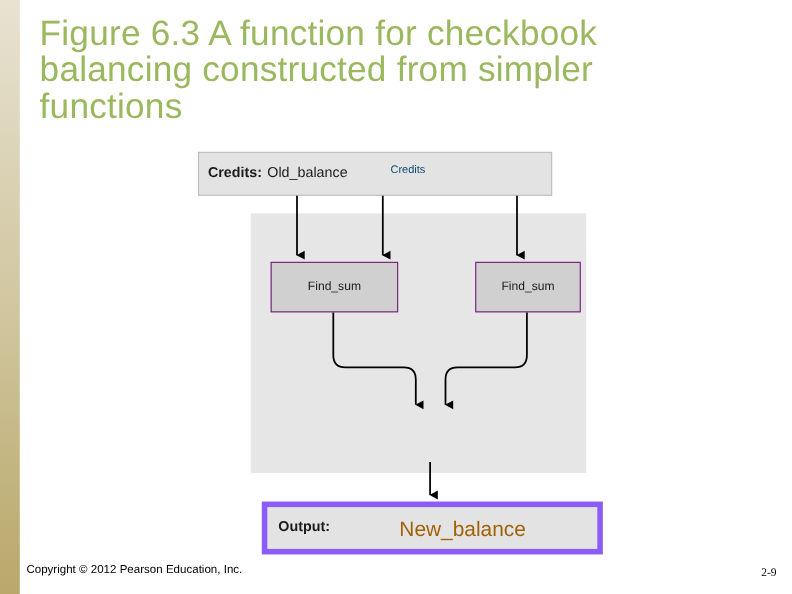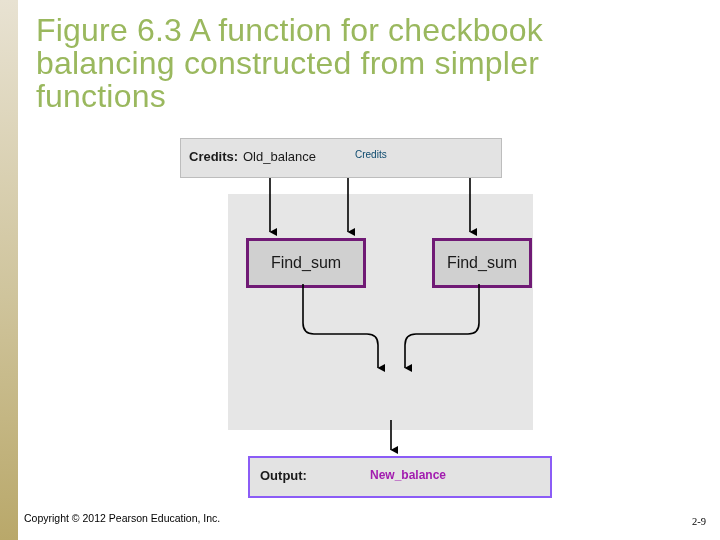--- a/index.html
+++ b/index.html
@@ -96,56 +96,55 @@
     top: 56px;
     width: 305px;
     height: 236px;
     background: #e6e6e6;
   }
 
   
   .fbox {
     position: absolute;
     background: #d0d0d0;
-    border: 3px solid #701a75;
-    font-size: 16px;
+    border: 1px solid #701a75;
+    font-size: 11px;
     color: #1a1a1a;
     display: flex;
     align-items: center;
     justify-content: center;
   }
   .fbox-sum1 { left: 66px;  top: 100px; width: 114px; height: 44px; }
   .fbox-sum2 { left: 252px; top: 100px; width: 94px;  height: 44px; }
   .fbox-diff { left: 172px; top: 236px; width: 94px;  height: 44px; }
 
   
   .output-bar {
     position: absolute;
-    left: 68px;
+    left: 58px;
     top: 318px;
     width: 300px;
     height: 38px;
     background: #e3e3e3;
-    border: 2px solid #8b5cf6;
+    border: 5px solid #8b5cf6;
   }
   .output-label {
     position: absolute;
     left: 10px;
     top: 10px;
     font-size: 13px;
     font-weight: bold;
     color: #1a1a1a;
   }
   .output-value {
     position: absolute;
     left: 120px;
     top: 10px;
-    font-size: 12px;
-    color: #a21caf;
-    font-weight: bold;
+    font-size: 19px;
+    color: #a16207;
   }
 
   
   .arrows {
     position: absolute;
     left: 0;
     top: 0;
     width: 380px;
     height: 360px;
     pointer-events: none;

